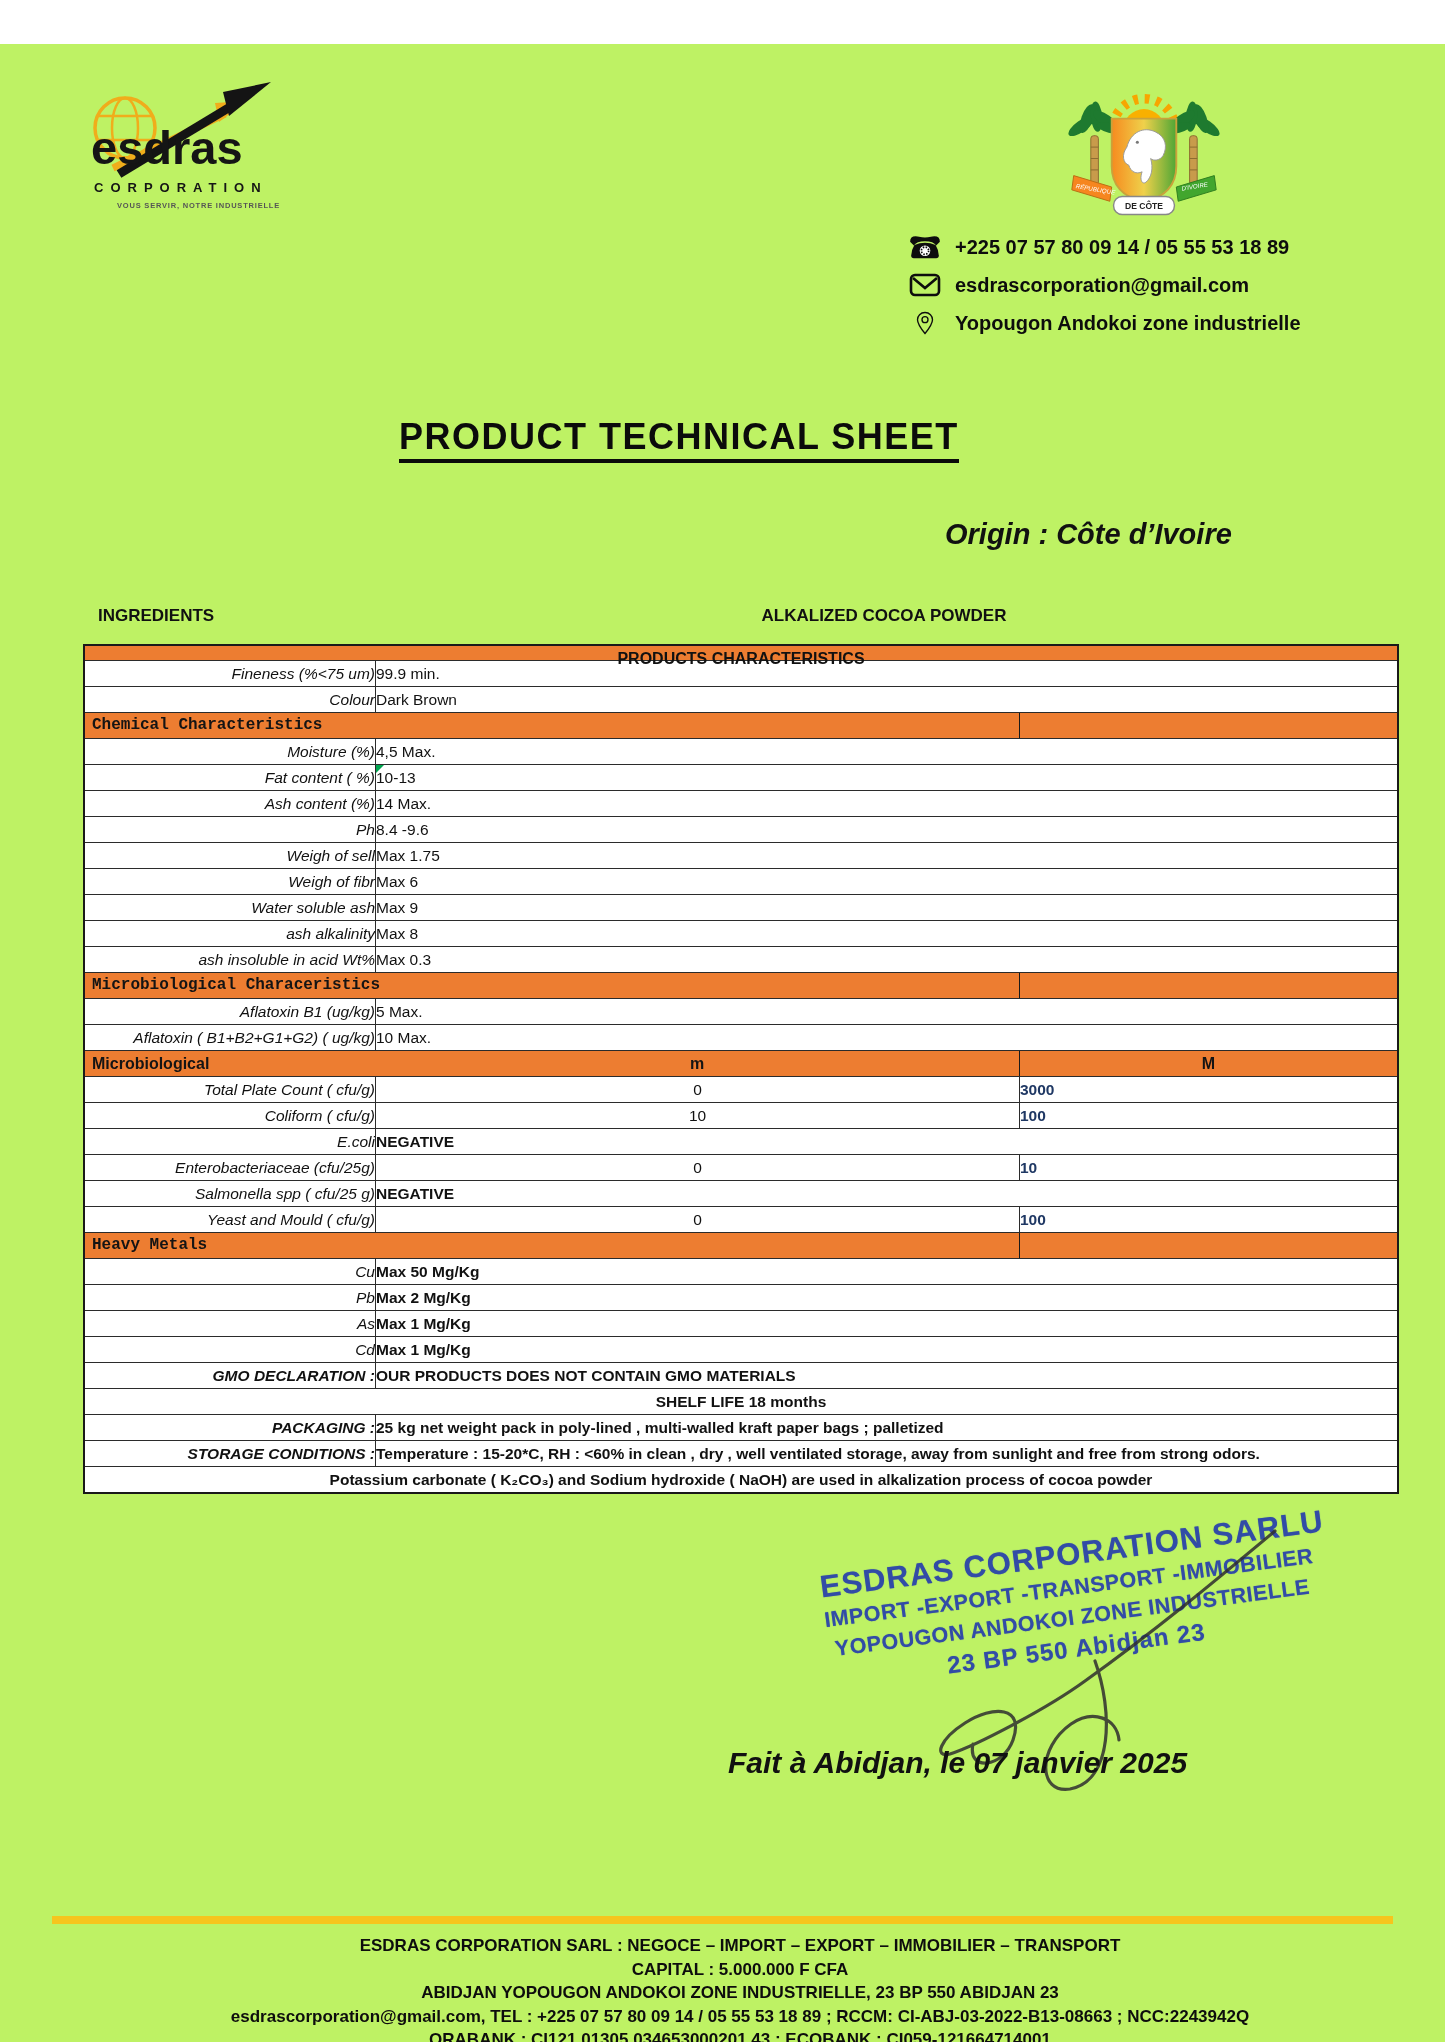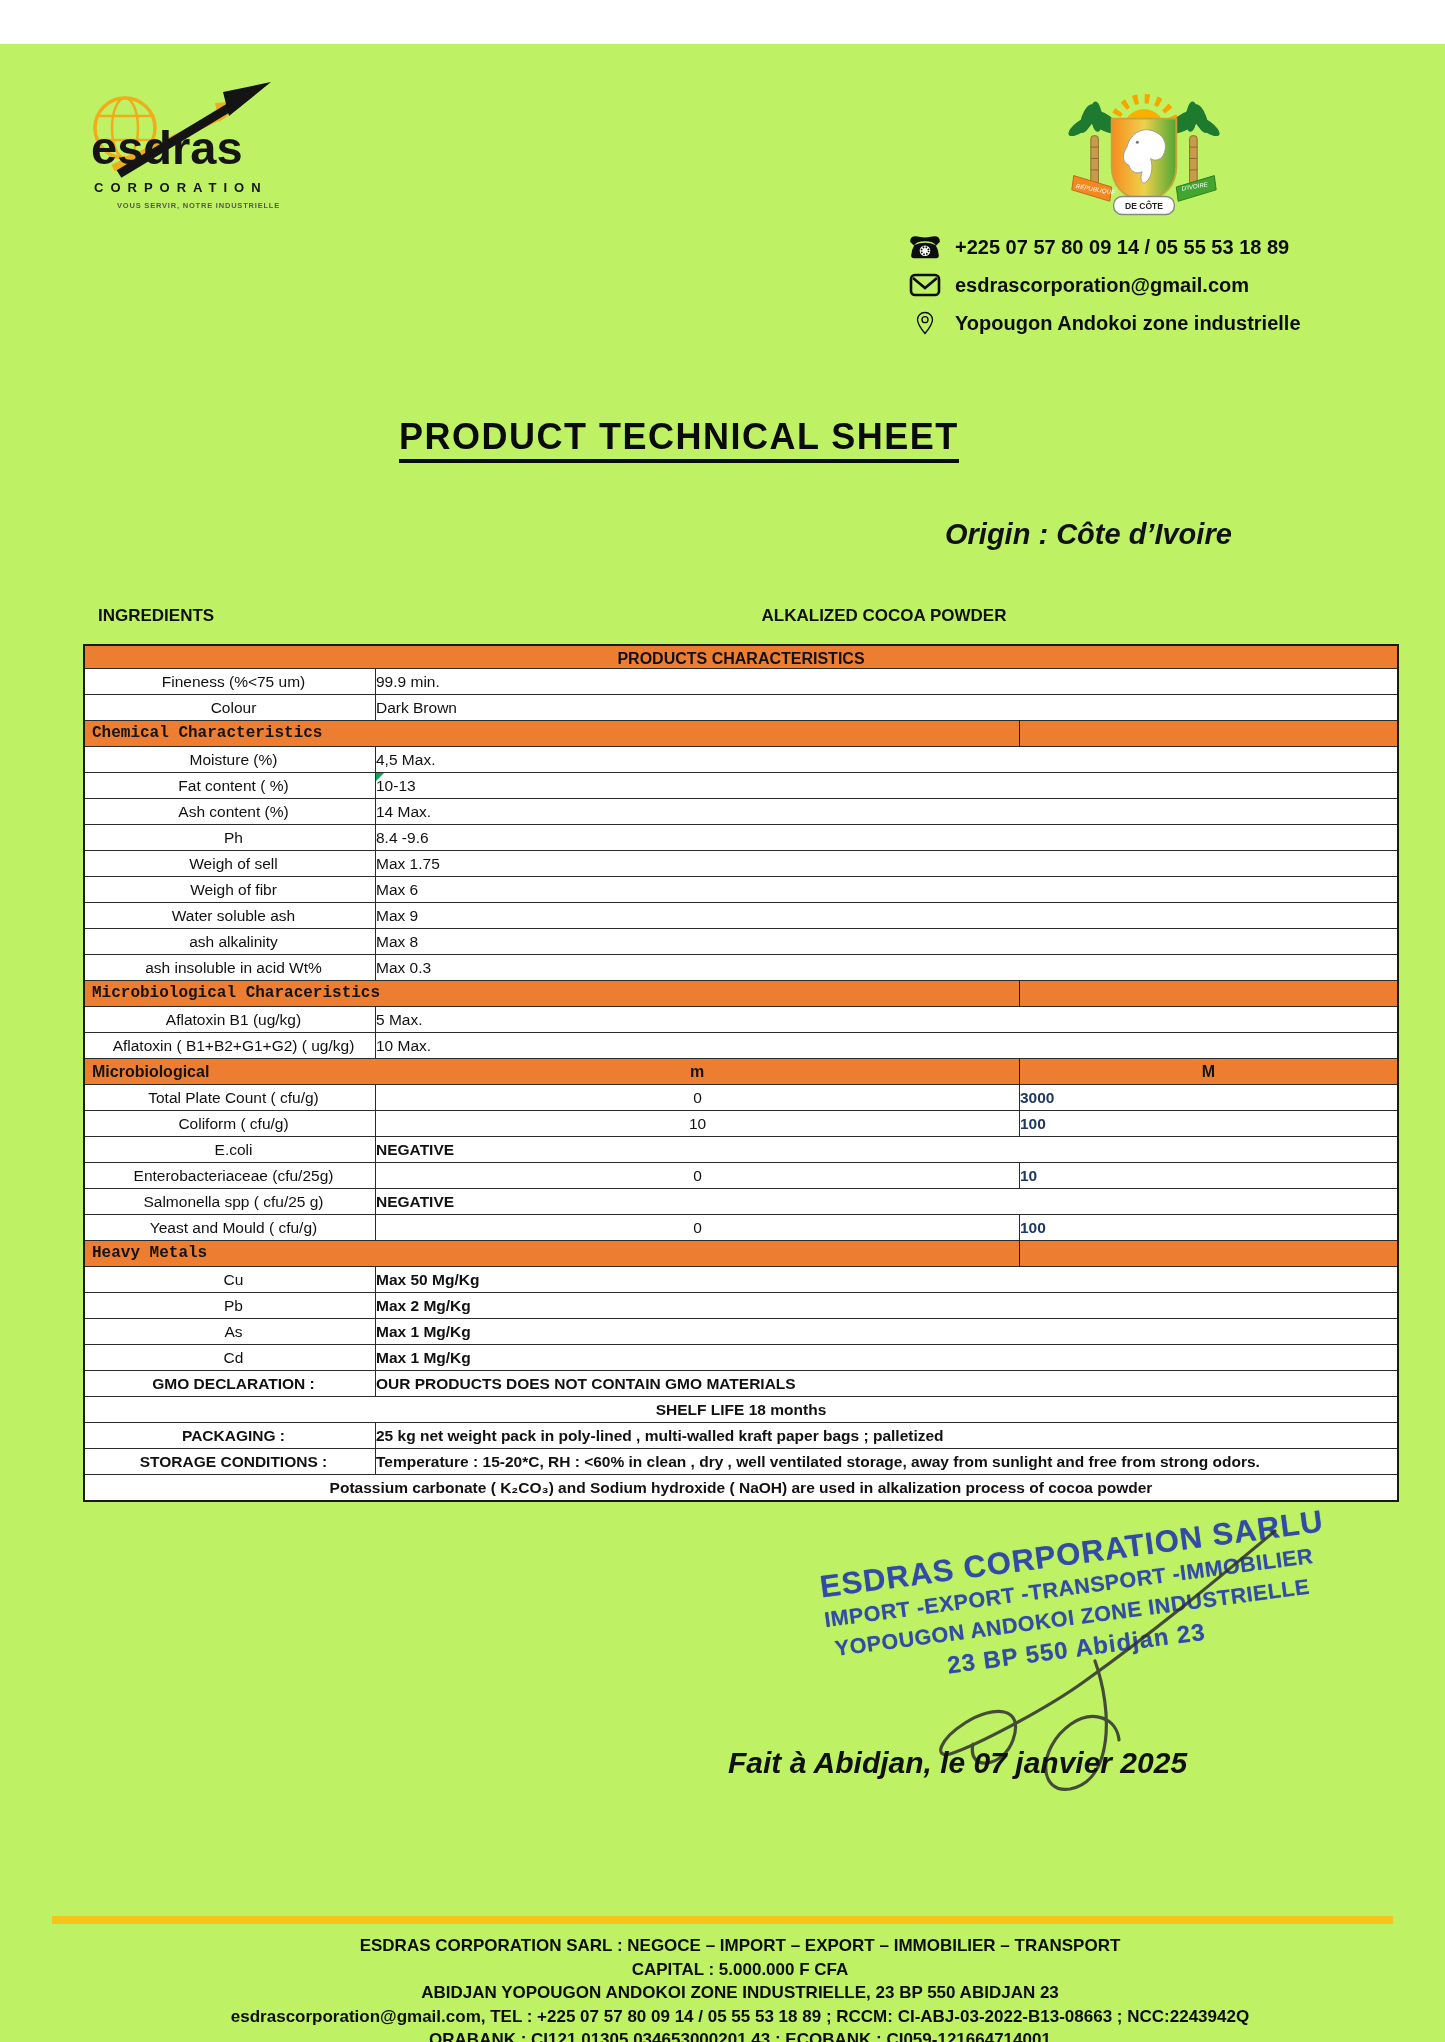--- a/index.html
+++ b/index.html
@@ -26,25 +26,25 @@
   .doc-title{position:absolute;left:399px;top:372px;font-size:36px;font-weight:800;letter-spacing:1.5px;
              color:#0b0b0b;border-bottom:4px solid #0b0b0b;padding-bottom:1px;white-space:nowrap;}
   .origin{position:absolute;left:945px;top:474px;font-size:29px;font-weight:800;font-style:italic;white-space:nowrap;}
 
   
   .ingredients{position:absolute;left:98px;top:562px;font-size:17px;font-weight:700;}
   .product-name{position:absolute;left:373px;top:562px;width:1022px;text-align:center;font-size:17px;font-weight:700;}
 
   
   .ptable{position:absolute;left:83px;top:600px;width:1312px;border:2.2px solid #1a1a1a;background:#fff;}
-  .thead{height:22px;line-height:26px;background:#ED7D31;text-align:center;font-weight:700;font-size:16px;color:#111;}
+  .thead{height:14px;line-height:26px;background:#ED7D31;text-align:center;font-weight:700;font-size:16px;color:#111;}
   .trow{display:grid;grid-template-columns:290px 644px 378px;height:25px;line-height:25px;
         border-top:1.5px solid #2b2b2b;font-size:15.5px;}
   .tc{box-sizing:border-box;overflow:visible;white-space:nowrap;position:relative;}
-  .c-label{grid-column:1;padding-left:7px;text-align:center;}
+  .c-label{grid-column:1;padding-left:7px;text-align:right;font-style:italic;}
   .c-val{grid-column:2/4;text-align:left;border-left:1.5px solid #2b2b2b;}
   .c-m{grid-column:2;text-align:center;border-left:1.5px solid #2b2b2b;}
   .c-bigM{grid-column:3;border-left:1.5px solid #2b2b2b;color:#1F3864;font-weight:700;}
   .c-sec{grid-column:1/3;padding-left:7px;font-family:Liberation Mono, monospace;}
   .c-secr{grid-column:3;border-left:1.5px solid #1a1a1a;}
   .c-sec3l{grid-column:1;padding-left:7px;}
   .c-sec3m{grid-column:2;text-align:center;}
   .c-sec3M{grid-column:3;text-align:center;border-left:1.5px solid #1a1a1a;color:#1F3864;}
   .c-full{grid-column:1/4;text-align:center;}
   .t-section .tc,.t-section3 .tc{background:#ED7D31;font-weight:700;font-size:16px;color:#141414;}

